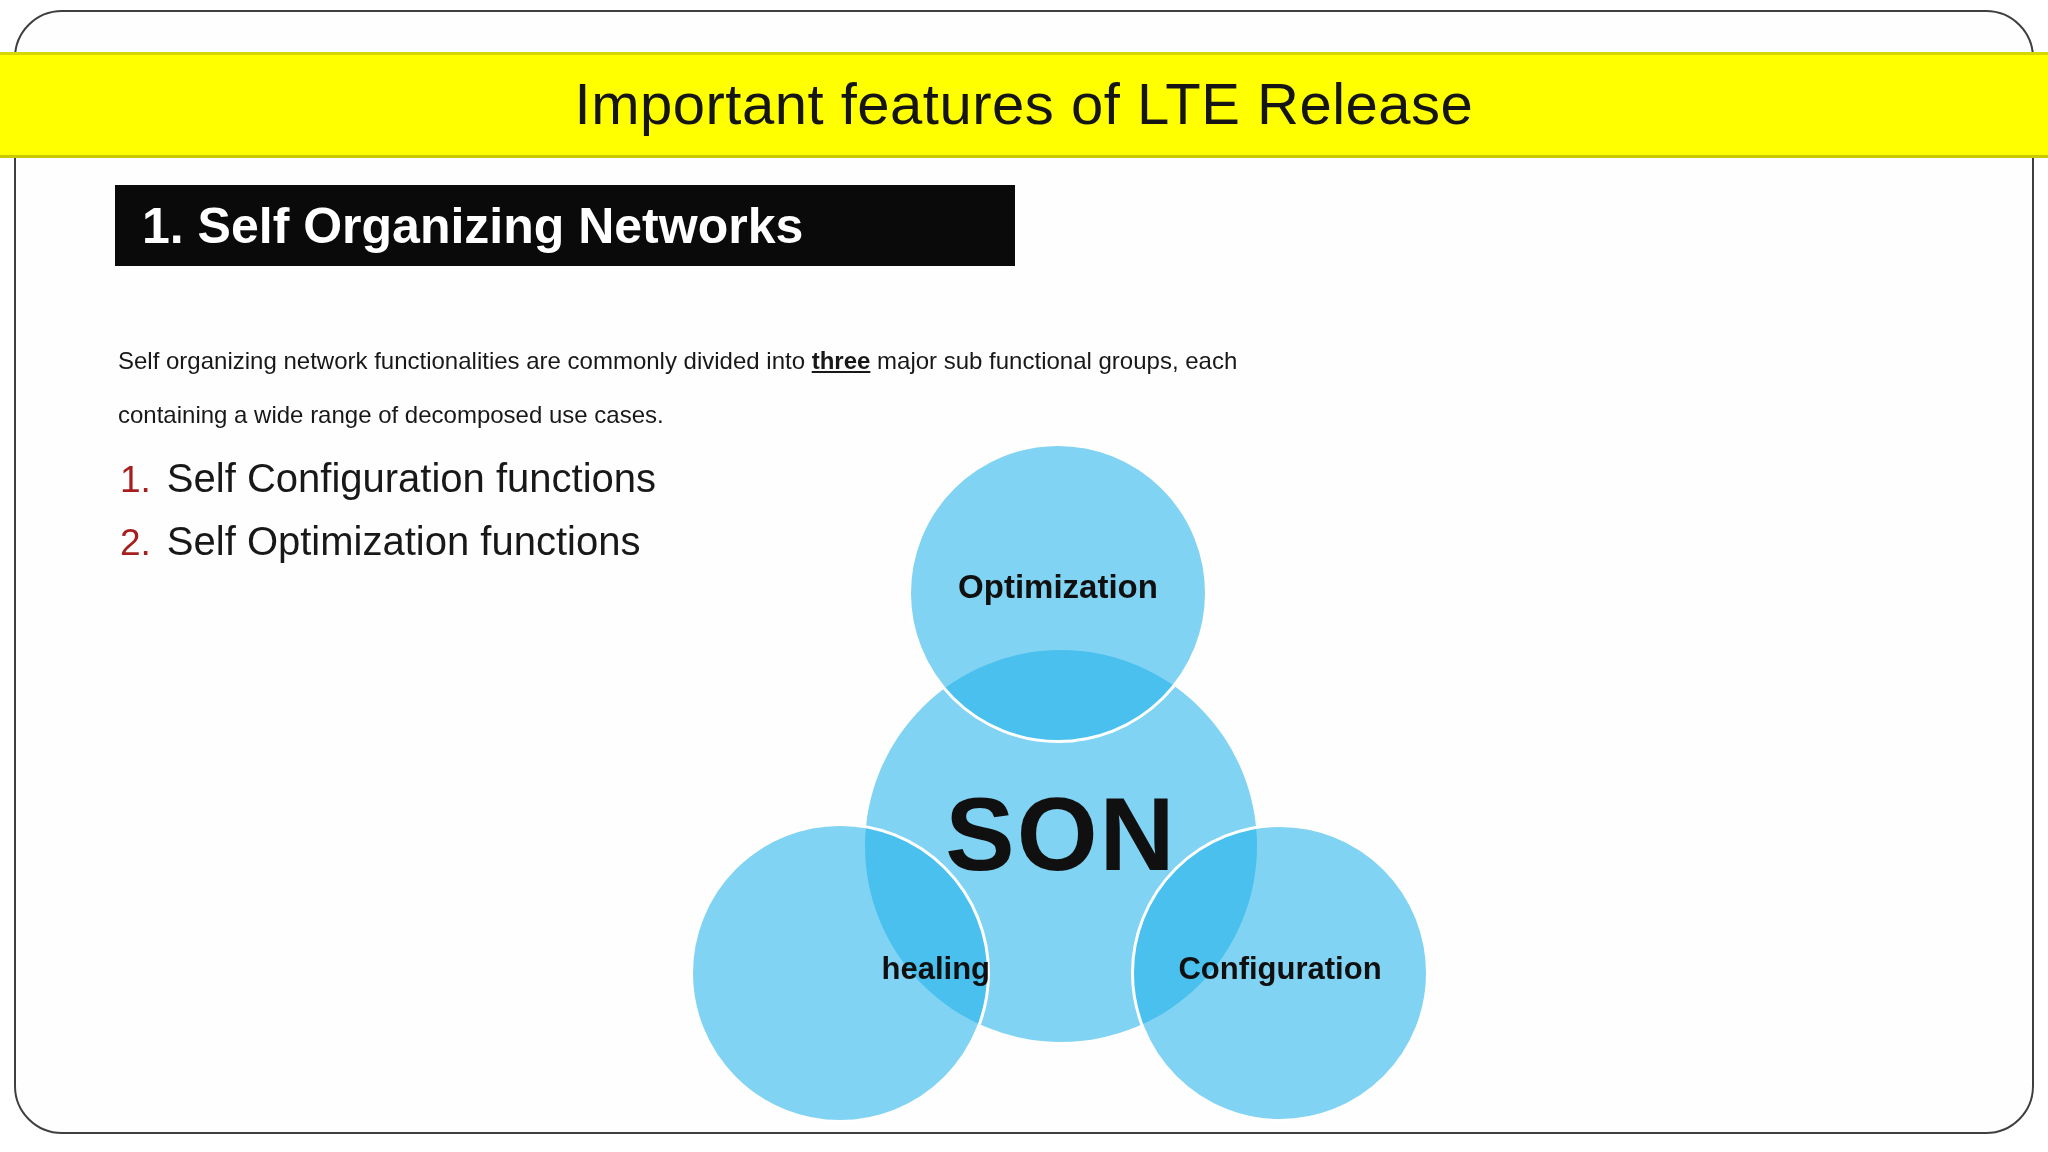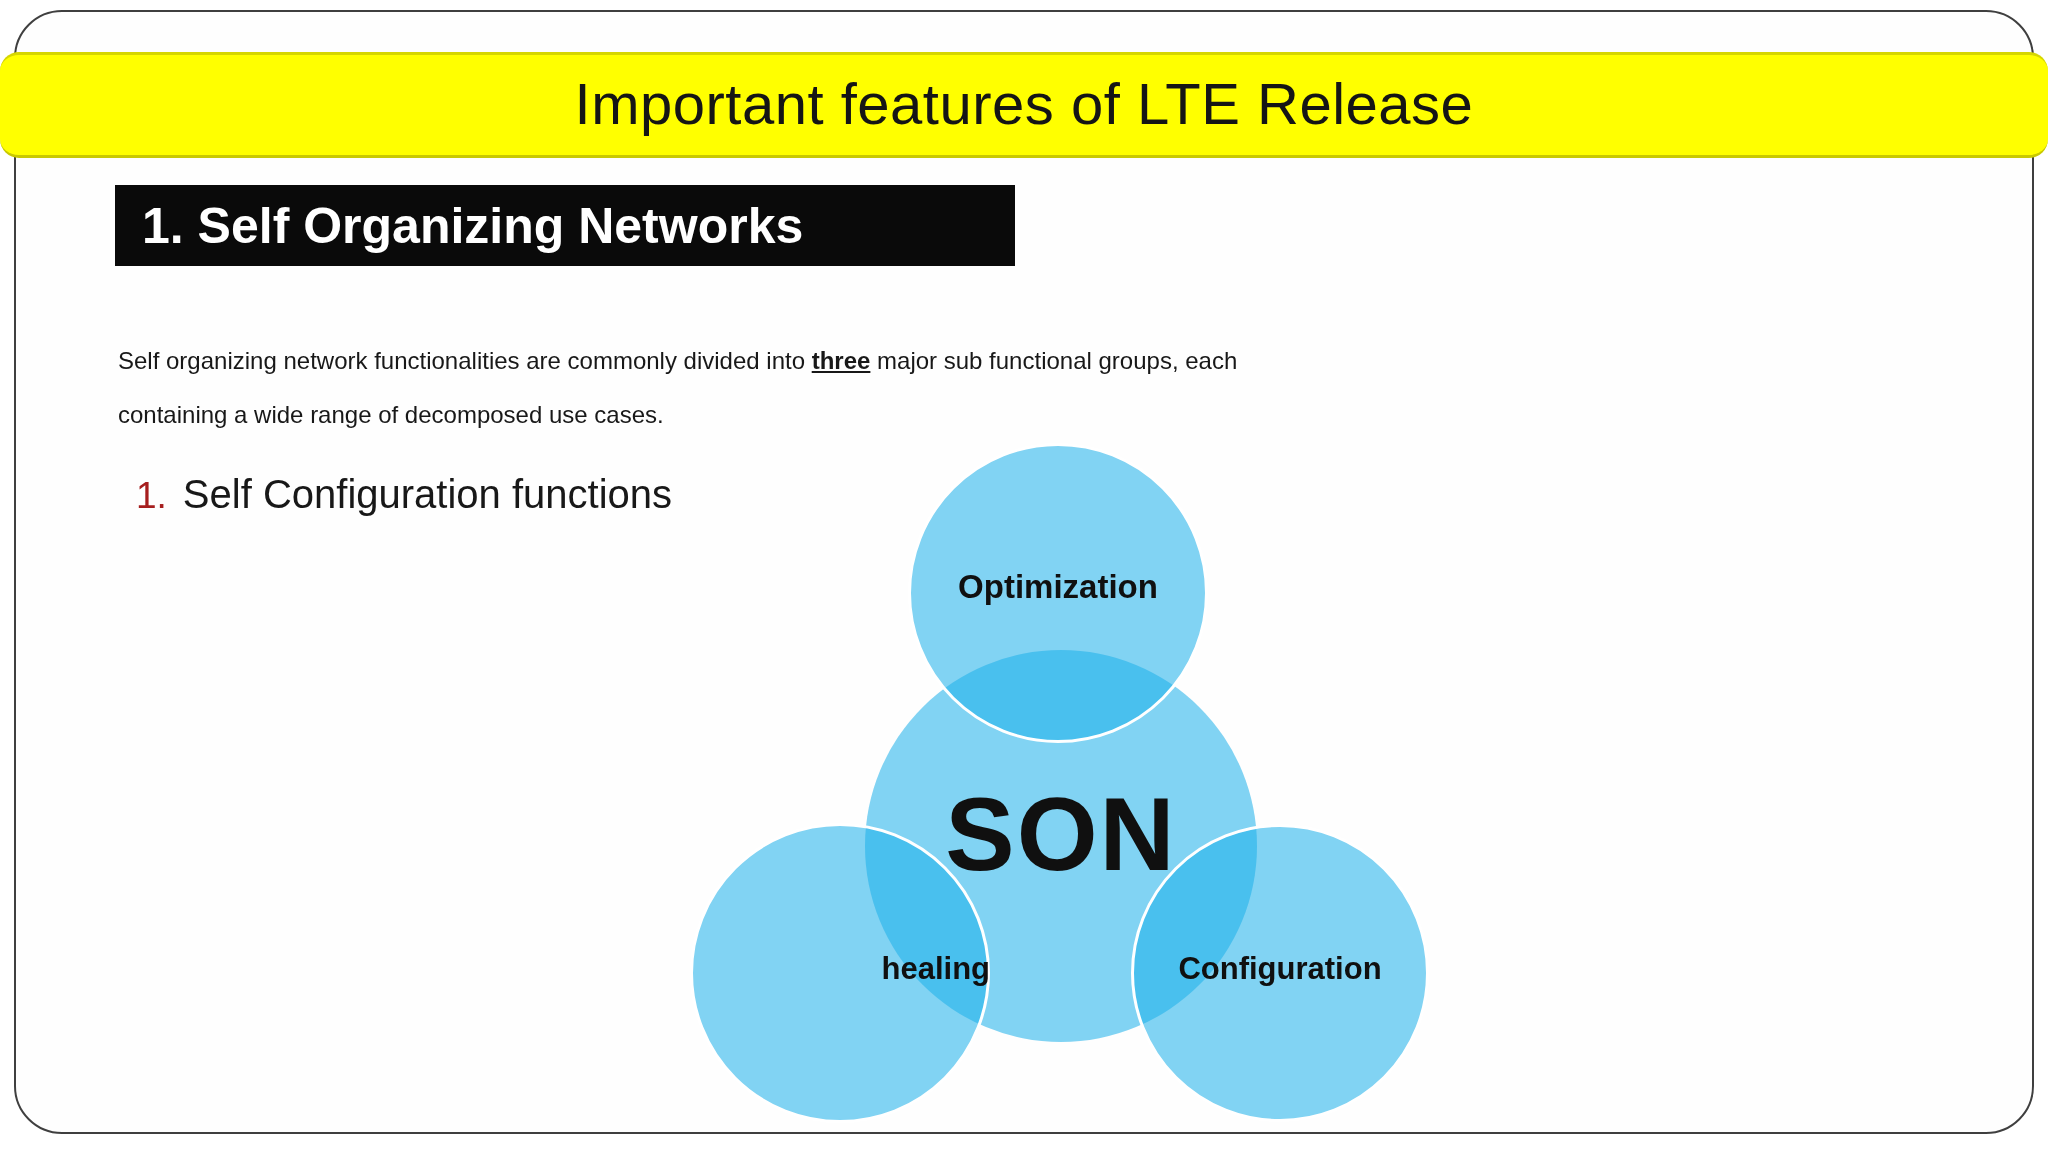--- a/index.html
+++ b/index.html
@@ -38,21 +38,20 @@
     width: 2048px;
     height: 106px;
     background: #ffff00;
     border-top: 3px solid #d6d600;
     border-bottom: 3px solid #c9c900;
     box-sizing: border-box;
     z-index: 3;
     display: flex;
     align-items: center;
     justify-content: center;
-    border-radius: 19px;
   }
   .banner-title {
     font-size: 58px;
     color: #151515;
     letter-spacing: 0.5px;
     margin-top: -4px;
   }
 
   
   .section-header {
@@ -89,21 +88,21 @@
     text-decoration: underline;
   }
 
   
   .features {
     position: absolute;
     left: 120px;
     top: 452px;
     z-index: 2;
     list-style: none;
-    margin: 16px;
+    margin: 0;
     padding: 0;
   }
   .features li {
     font-size: 40px;
     line-height: 52px;
     margin-bottom: 9px;
     color: #181818;
     white-space: nowrap;
   }
   .features .num {
@@ -173,20 +172,23 @@
 <div class="section-header">
   <span>1. Self Organizing Networks</span>
 </div>
 
 <p class="intro"><span>Self organizing network functionalities are commonly divided into </span><span class="em">three</span><span> major sub functional groups, each</span><br><span>containing a wide range of decomposed use cases.</span></p>
 
 <ol class="features">
   <li>
     <span class="num">1.</span><span>Self Configuration functions</span>
   </li>
+  <li>
+    <span class="num">2.</span><span>Self Optimization functions</span>
+  </li>
 </ol>
 
 <div>
   <div class="circle center"></div>
   <div class="circle satellite top"></div>
   <div class="circle satellite bleft"></div>
   <div class="circle satellite bright"></div>
 
   <div class="circle-label label-optimization">Optimization</div>
   <div class="circle-label label-son">SON</div>

